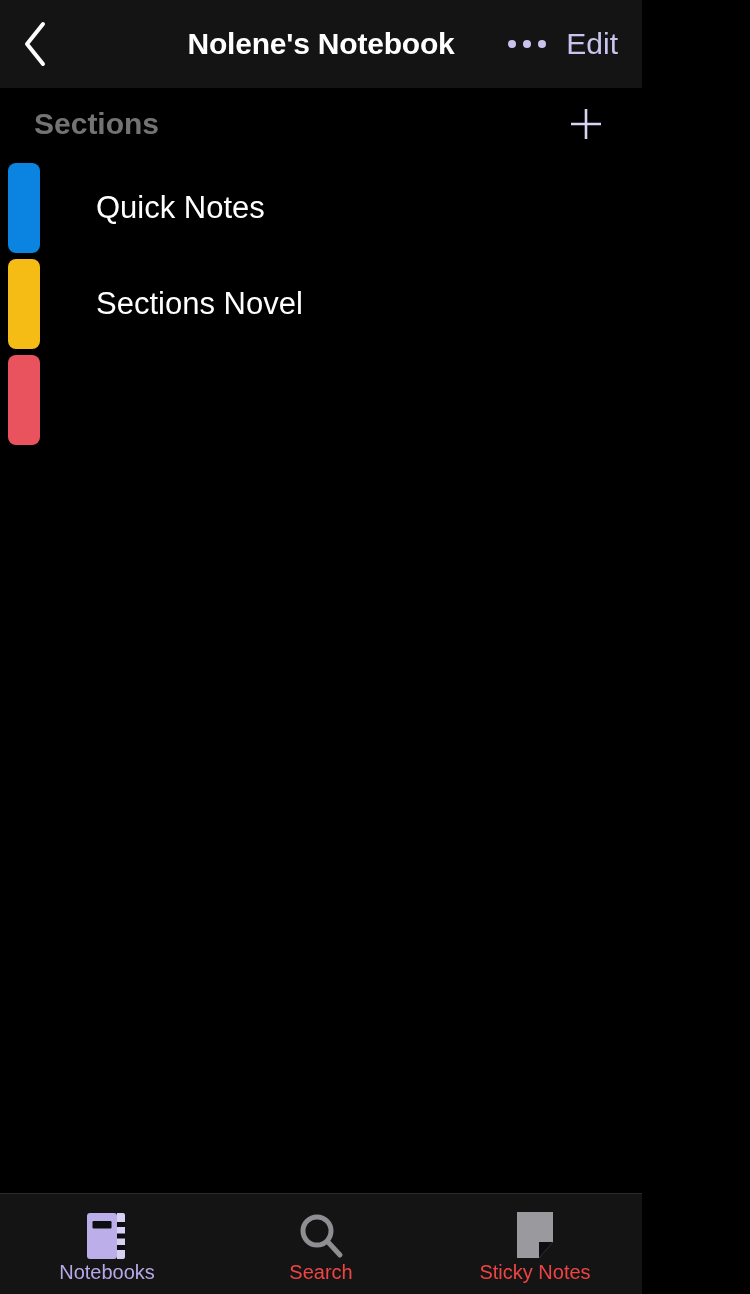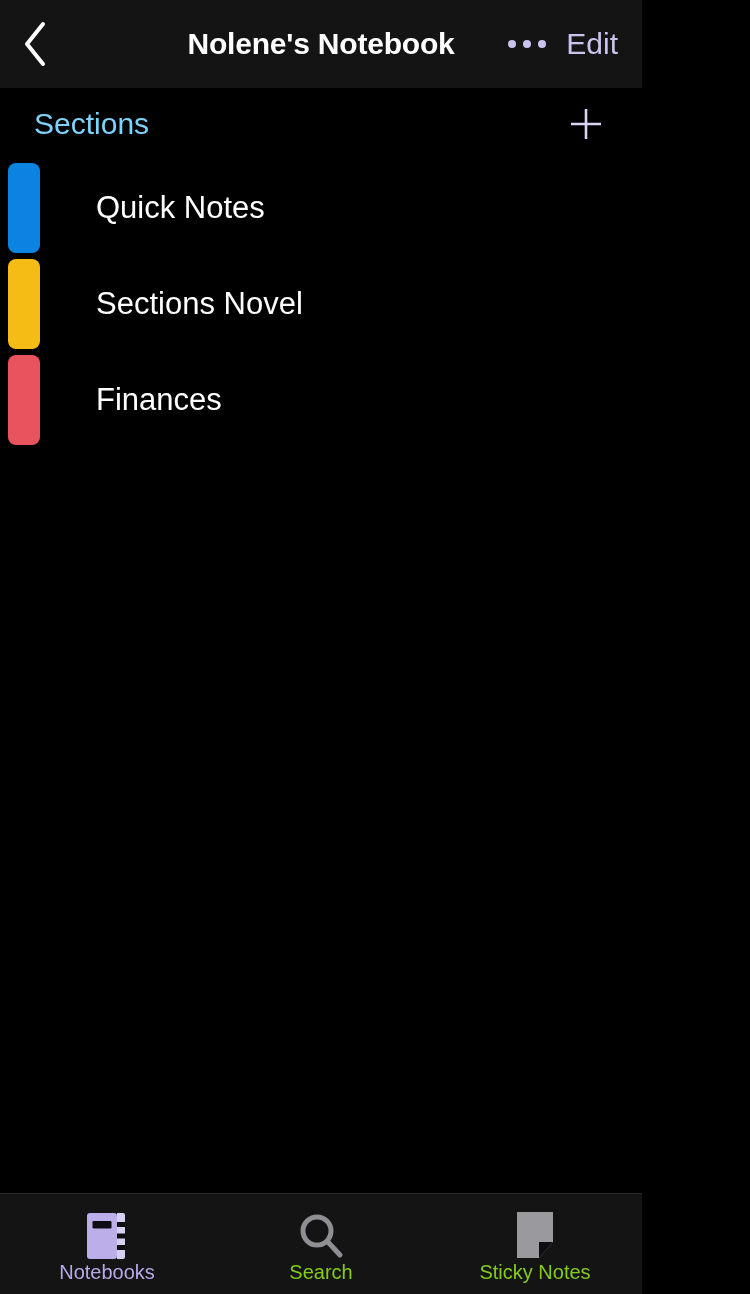--- a/index.html
+++ b/index.html
@@ -100,23 +100,23 @@
   .sections-header {
     position: relative;
     height: 72px;
     flex: 0 0 72px;
     background: #000000;
     display: flex;
     align-items: center;
   }
   .sections-title {
     margin-left: 34px;
-    color: #7dd3fc;
+    color: #737373;
     font-size: 30px;
-    font-weight: 400;
+    font-weight: 700;
     letter-spacing: 0px;
   }
   .add-section-btn {
     position: absolute;
     right: 34px;
     top: 50%;
     transform: translateY(-50%);
     width: 44px;
     height: 44px;
     display: flex;
@@ -186,21 +186,21 @@
     justify-content: center;
   }
   .tab-icon svg { display:block; }
 
   .tab-label {
     font-size: 20px;
     font-weight: 400;
     line-height: 1;
   }
   .tab-item.active .tab-label { color: #B8A8E8; }
-  .tab-item.inactive .tab-label { color: #84cc16; }
+  .tab-item.inactive .tab-label { color: #ef4444; }
 
 </style>
 </head>
 <body>
 
 <div id="app">
 
   <div class="navbar">
 
     <div class="nav-back">
@@ -242,21 +242,20 @@
       <span class="section-label">Quick Notes</span>
     </div>
 
     <div class="section-row">
       <span class="section-color" style="background: rgb(246, 188, 22);"></span>
       <span class="section-label">Sections Novel</span>
     </div>
 
     <div class="section-row">
       <span class="section-color" style="background: rgb(233, 83, 94);"></span>
-      <span class="section-label">Finances</span>
     </div>
 
   </div>
 
   <div class="tabbar">
 
     <div class="tab-item active">
       <span class="tab-icon">
         <svg width="46" height="52" viewBox="0 0 46 52" fill="none">
           <rect x="3" y="3" width="30" height="46" rx="3" fill="#BCAEE8"></rect>

